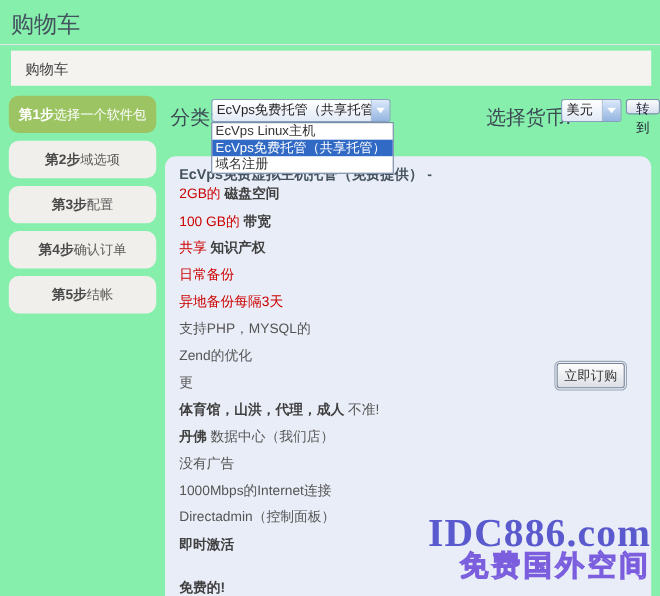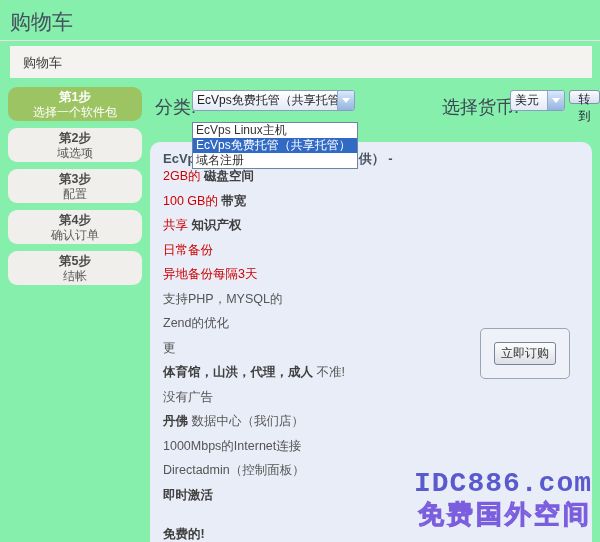--- a/index.html
+++ b/index.html
@@ -23,21 +23,21 @@
     background:#f4f3f0;
   }
   .crumbbar .crumb {
     display:inline-block; margin:8px 0 0 13px;
     font-size:13px; color:#3d3d3d; text-decoration:none;
   }
   
   .sidebar { position:absolute; left:8px; top:87px; width:134px; }
   .step {
     width:134px; height:34px; margin-bottom:7px; border-radius:9px;
-    background:#f1efeb; display:flex; flex-direction:column;
+    background:#f1efeb; display:flex; flex-direction:row;
     align-items:center; justify-content:center; cursor:pointer;
   }
   .step .s1 { font-size:12.5px; font-weight:bold; color:#4a4a4a; line-height:15px; }
   .step .s2 { font-size:12px; color:#5a5a5a; line-height:14px; }
   .step.active { background:#9cc462; }
   .step.active .s1, .step.active .s2 { color:#fff; }
   
   .lbl { position:absolute; font-size:18px; color:#3c4a55; }
   .fakesel {
     position:absolute; height:21px; border:1px solid #86a0bd; border-radius:3px;
@@ -56,21 +56,21 @@
   }
   .gobtn {
     position:absolute; height:14px; padding:0 5px;
     border:1px solid #7f93ad; border-radius:3px;
     background:linear-gradient(#fafbfd,#d8e0ee);
     font-size:12px; color:#223; font-family:inherit; cursor:pointer;
   }
   
   .optlist {
     position:absolute; left:192px; top:111px; width:166px;
-    background:#fff; border:1px solid #6d84a2; z-index:5;margin-top:11px;
+    background:#fff; border:1px solid #6d84a2; z-index:5;
   }
   .opt {
     font-size:12px; color:#333; line-height:15px; padding:0 3px;
     white-space:nowrap; overflow:hidden; cursor:pointer;
   }
   .opt.sel { background:#316ac5; color:#fff; }
   
   .panel {
     position:absolute; left:150px; top:142px; width:442px; height:420px;
     background:#e9edf7; border-radius:10px;
@@ -80,32 +80,32 @@
     font-size:13px; font-weight:bold; color:#45535f; white-space:nowrap; overflow:hidden;
   }
   .features { position:absolute; left:13px; top:28px; width:340px; }
   .feat { font-size:12.5px; margin-bottom:12px; line-height:12.5px; }
   .feat .red   { color:#cc0000; font-weight:normal; }
   .feat .bold  { color:#3f3f3f; font-weight:bold; }
   .feat .plain { color:#555; }
   .feat.gap { margin-top:27px; }
   .orderwrap {
     position:absolute; right:22px; top:186px;
-    border:1px solid #9aa6b5; border-radius:5px; padding:13px; background:#eef1f7;
+    border:1px solid #9aa6b5; border-radius:5px; padding:1px; background:#eef1f7;
   }
   .orderbtn {
     display:block; padding:2px 6px; font-size:12px; color:#333; font-family:inherit;
     border:1px solid #76839a; border-radius:3px; cursor:pointer;
     background:linear-gradient(#fdfdfd,#dcdfe6);
   }
   
   .watermark { position:absolute; right:8px; top:470px; text-align:right; pointer-events:none; }
   .wm1 {
-    font-family:Liberation Mono, monospace; font-weight:bold;
-    font-size:28px; color:#5a5ace; letter-spacing:1px; line-height:28px;
+    font-family:Liberation Serif, serif; font-weight:bold;
+    font-size:36px; color:#5a5ace; letter-spacing:1px; line-height:28px;
   }
   .wm2 {
     font-family:"Liberation Serif", serif; font-weight:bold;
     font-size:26px; letter-spacing:3px; line-height:34px;
     color:rgba(123,94,222,0.25); -webkit-text-stroke:1px #7b5ede;
   }
 </style>
 </head>
 <body>
 
@@ -166,22 +166,22 @@
     <div class="features" id="features">
         <div class="feat"><span class="red">2GB的</span><span class="bold"> 磁盘空间</span></div>
         <div class="feat"><span class="red">100 GB的</span><span class="bold"> 带宽</span></div>
         <div class="feat"><span class="red">共享</span><span class="bold"> 知识产权</span></div>
         <div class="feat"><span class="red">日常备份</span></div>
         <div class="feat"><span class="red">异地备份每隔3天</span></div>
         <div class="feat"><span class="plain">支持PHP，MYSQL的</span></div>
         <div class="feat"><span class="plain">Zend的优化</span></div>
         <div class="feat"><span class="plain">更</span></div>
         <div class="feat"><span class="bold">体育馆，山洪，代理，成人</span><span class="plain"> 不准!</span></div>
+        <div class="feat"><span class="bold">丹佛</span><span class="plain"> 数据中心（我们店）</span></div>
         <div class="feat"><span class="plain">没有广告</span></div>
-        <div class="feat"><span class="bold">丹佛</span><span class="plain"> 数据中心（我们店）</span></div>
         <div class="feat"><span class="plain">1000Mbps的Internet连接</span></div>
         <div class="feat"><span class="plain">Directadmin（控制面板）</span></div>
         <div class="feat"><span class="bold">即时激活</span></div>
         <div class="feat gap"><span class="bold">免费的!</span></div>
       </div>
     <span class="orderwrap">
       <button class="orderbtn">立即订购</button>
     </span>
   </div>
 

